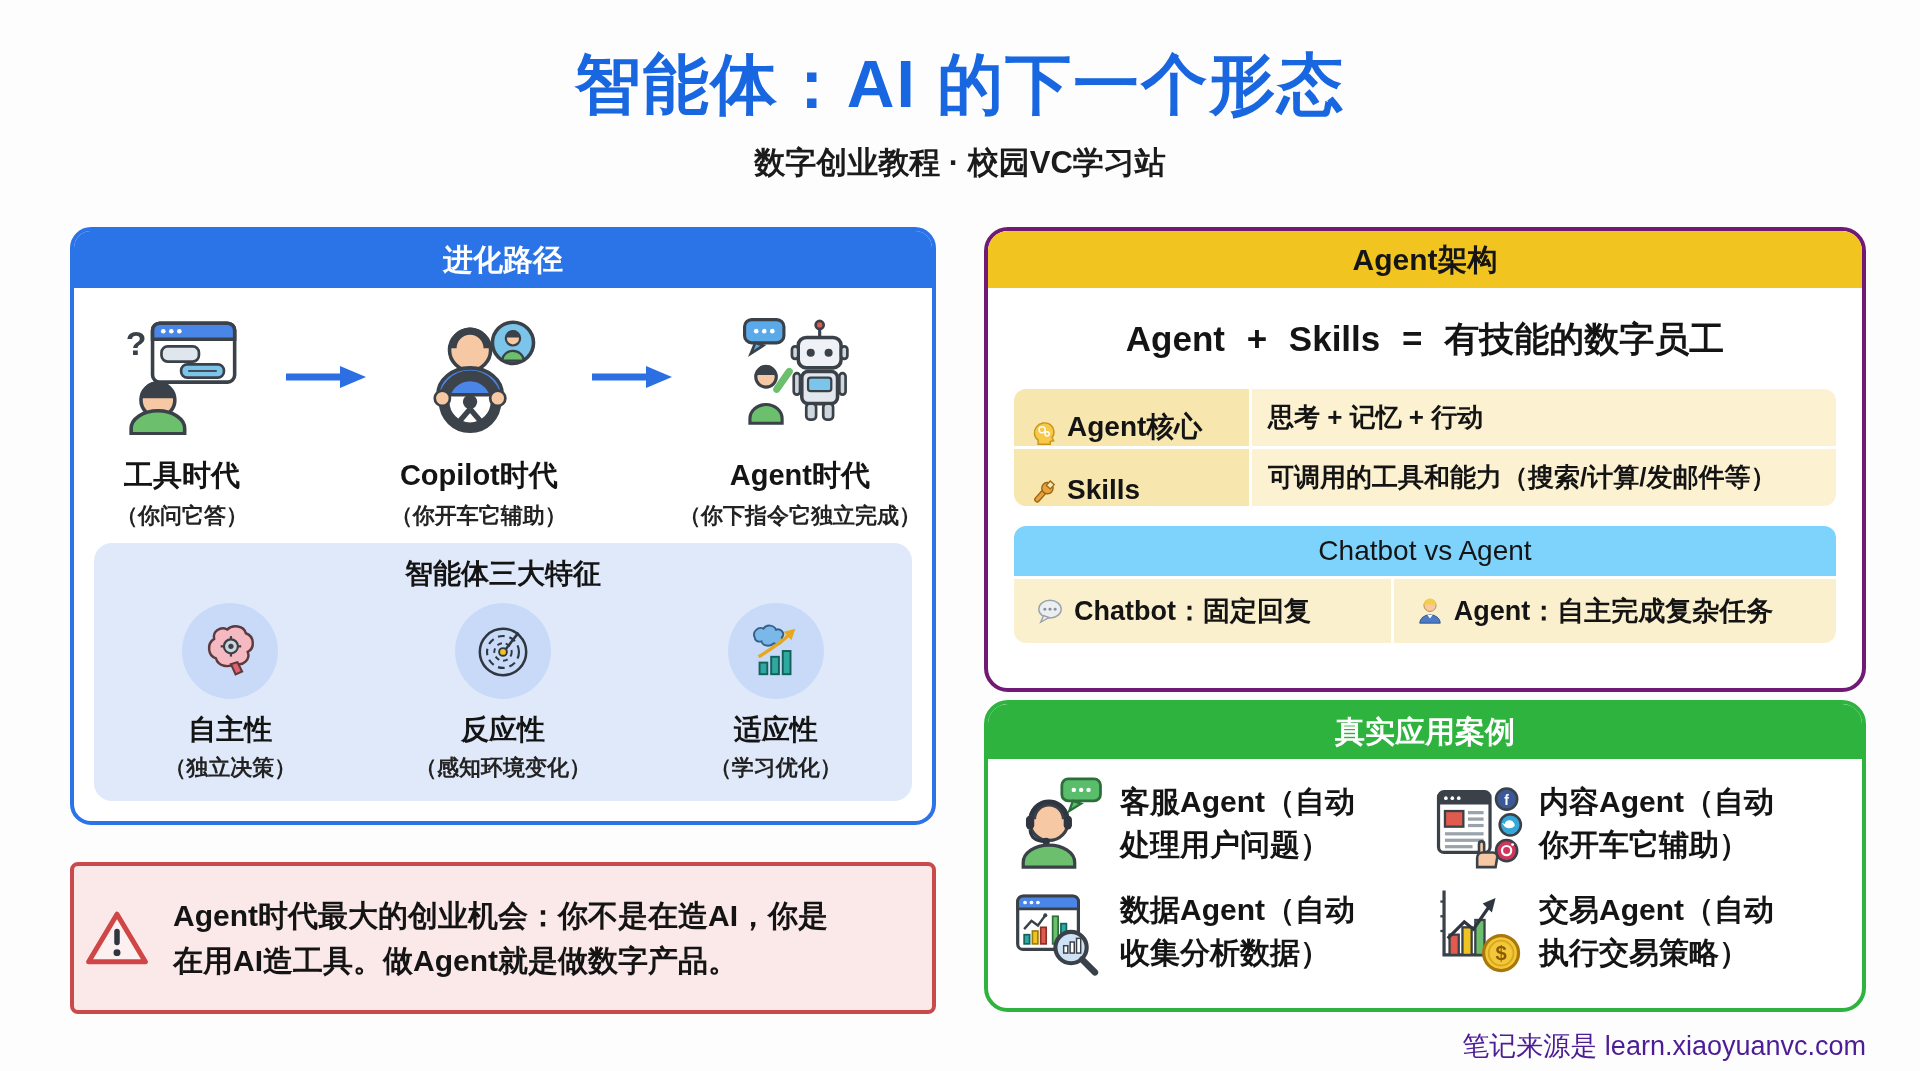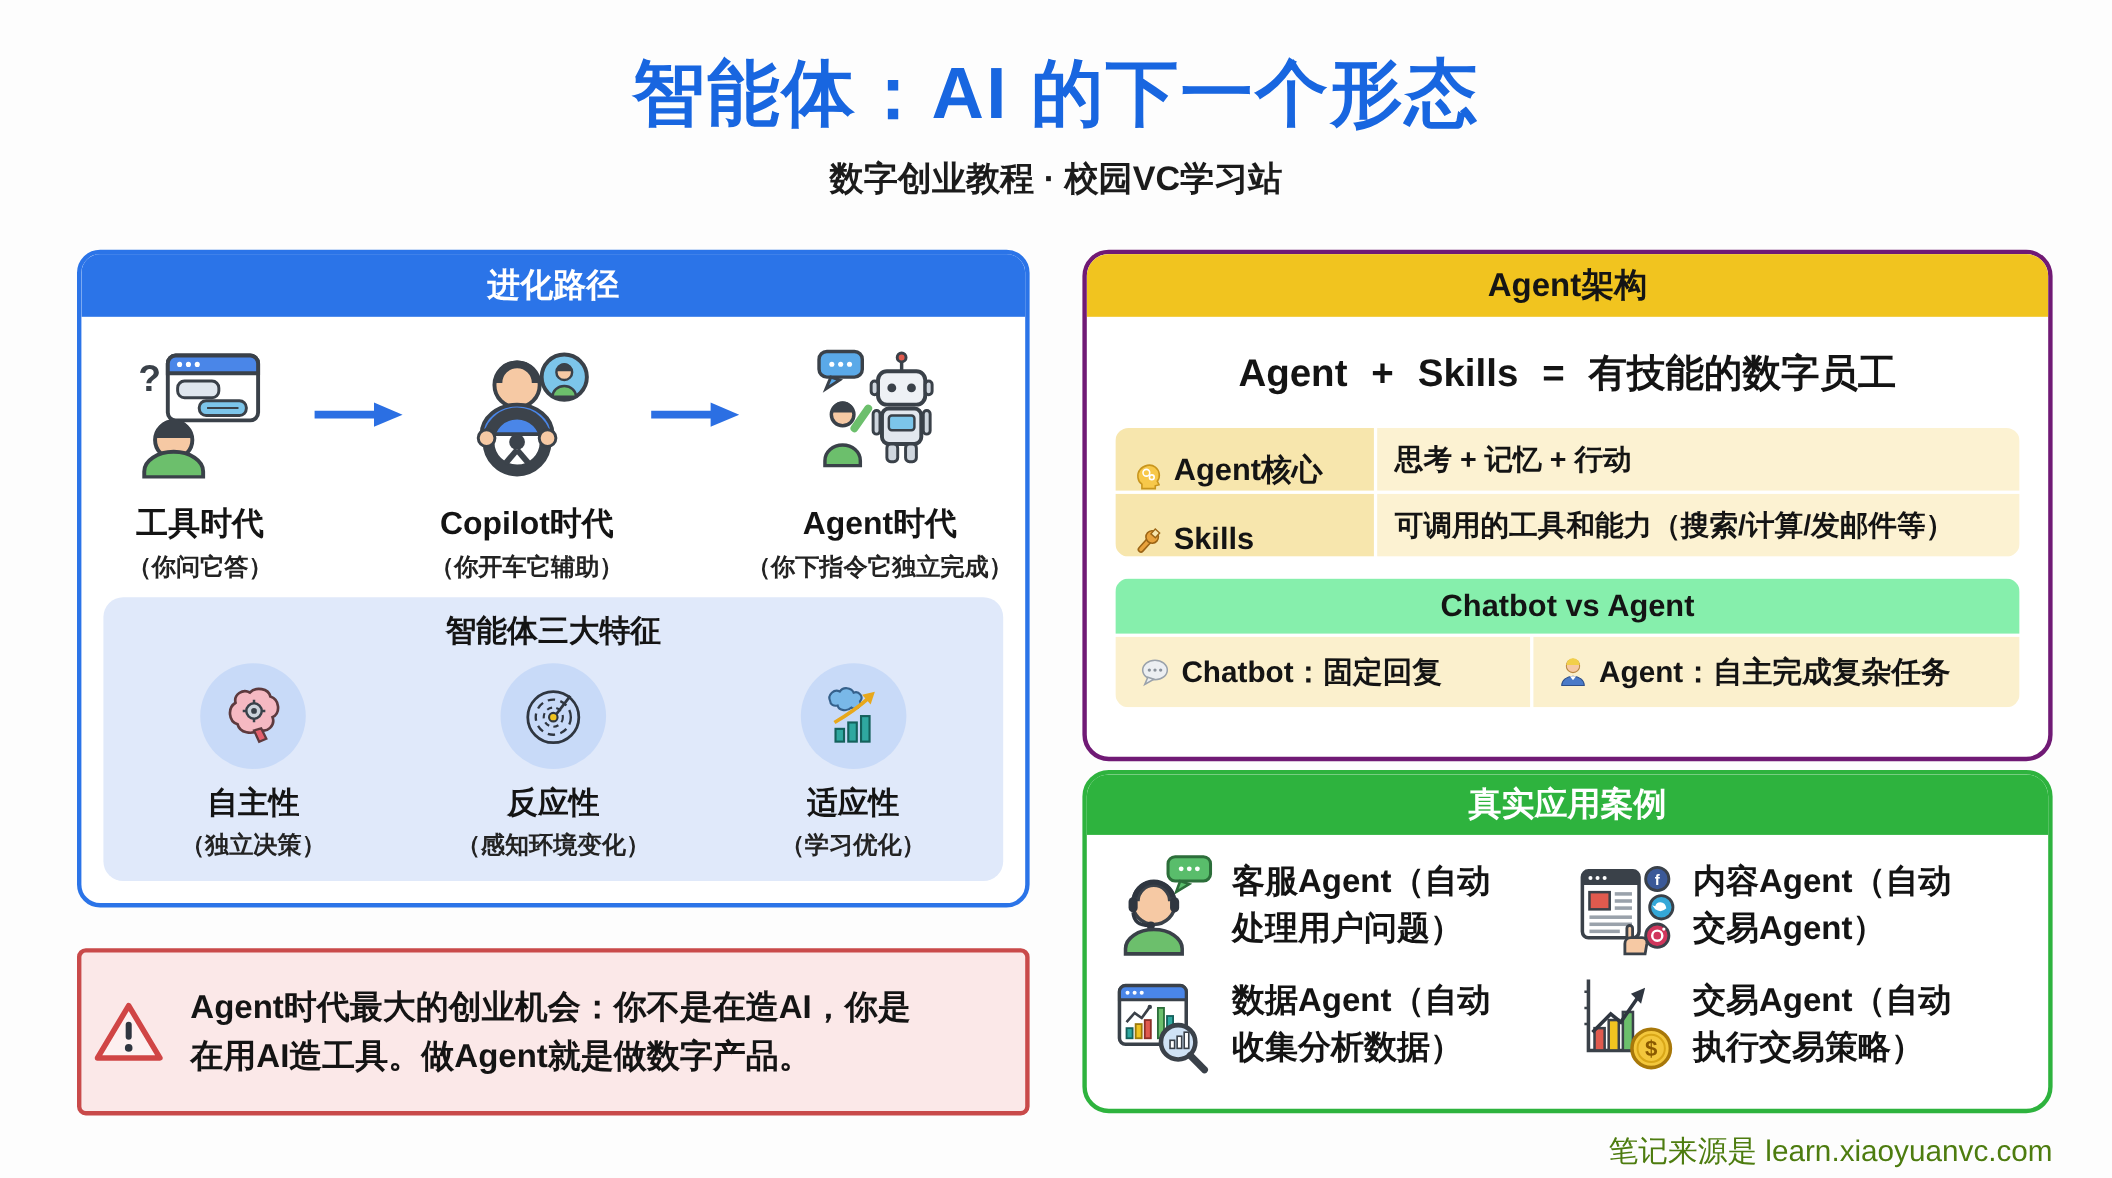--- a/index.html
+++ b/index.html
@@ -68,22 +68,22 @@
   }
   .arch-table{
     margin:26px 26px 0;border-radius:12px;overflow:hidden;
     display:grid;grid-template-columns:235px 1fr;gap:3px;
   }
   .arch-cell{display:flex;align-items:center;height:57px;}
   .arch-label{background:#f7e6ad;padding-left:16px;gap:10px;font-size:28px;font-weight:bold;align-items:flex-end;}
   .arch-value{background:#fcf2d2;padding-left:16px;font-size:26px;font-weight:bold;}
   .comparison{margin:20px 26px 0;border-radius:12px;overflow:hidden;}
   .comparison-title{
-    background:#86efac;height:50px;line-height:50px;text-align:center;
-    font-size:28px;font-weight:bold;
+    background:#7dd3fc;height:50px;line-height:50px;text-align:center;
+    font-size:28px;font-weight:normal;
   }
   .comparison-row{display:grid;grid-template-columns:46fr 54fr;gap:3px;margin-top:3px;}
   .comparison-cell{
     background:#fbf0cd;height:64px;display:flex;align-items:center;
     gap:10px;padding-left:22px;font-size:27px;font-weight:bold;
   }
   
   .panel-cases{
     left:984px;top:700px;width:882px;height:312px;
     border:4px solid #2eb33e;border-radius:24px;overflow:hidden;
@@ -91,21 +91,21 @@
   .panel-cases .panel-header{background:#2eb33e;color:#fff;height:55px;line-height:55px;}
   .cases-grid{
     display:grid;grid-template-columns:1fr 1fr;
     padding:18px 26px 0;row-gap:16px;column-gap:16px;
   }
   .case-item{display:flex;align-items:center;gap:14px;}
   .case-text{font-size:30px;font-weight:bold;line-height:1.45;white-space:nowrap;}
   
   .footer-note{
     position:absolute;top:1028px;right:54px;
-    font-size:27px;color:#4d7c0f;
+    font-size:27px;color:#4c1d95;
   }
   svg{display:block;}
   .inline-ic{flex:0 0 auto;display:flex;align-items:center;}
 </style>
 </head>
 <body>
 
 <div class="page-title">智能体：AI 的下一个形态</div>
 <div class="page-subtitle">数字创业教程 · 校园VC学习站</div>
 
@@ -378,21 +378,21 @@
           <path d="M78 54 q6 4 11 -1 q-1 -6 -6 -6 q-4 0 -5 4 l-3 -1 Z" fill="#fff"></path>
           <circle cx="80" cy="80" r="11.5" fill="#d0365c" stroke="#3a4149" stroke-width="2.8"></circle>
           <circle cx="80" cy="80" r="5" fill="none" stroke="#fff" stroke-width="2.4"></circle>
           <circle cx="86.5" cy="73.5" r="1.6" fill="#fff"></circle>
           <rect x="50" y="70" width="5.6" height="14" rx="2.8" fill="#f6c9a4" stroke="#3a4149" stroke-width="2.8"></rect>
           <path d="M48 98 v-10 c0 -3.5 2.5 -6 6 -6 h11 c3.2 0 5.2 2.2 4.8 5.4 L68 98 Z" fill="#f6c9a4" stroke="#3a4149" stroke-width="2.8"></path>
         </svg>
       </span>
       <div class="case-text">
         <div>内容Agent（自动</div>
-        <div>交易Agent）</div>
+        <div>你开车它辅助）</div>
       </div>
     </div>
 
     <div class="case-item">
       <span class="inline-ic">
         <svg width="92" height="92" viewBox="0 0 100 100">
           <rect x="4" y="12" width="66" height="58" rx="6" fill="#ffffff" stroke="#3a4149" stroke-width="3.5"></rect>
           <path d="M4 26 v-8 a6 6 0 0 1 6 -6 h54 a6 6 0 0 1 6 6 v8 Z" fill="#4a86e8" stroke="#3a4149" stroke-width="3"></path>
           <circle cx="12" cy="19" r="2" fill="#fff"></circle>
             <circle cx="19" cy="19" r="2" fill="#fff"></circle>

